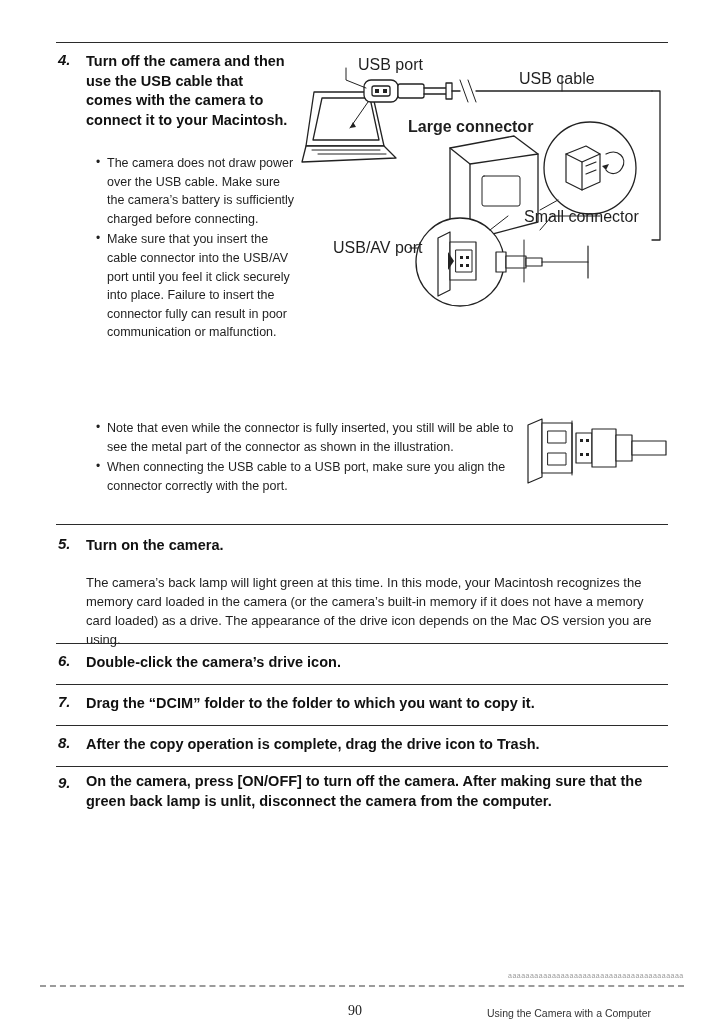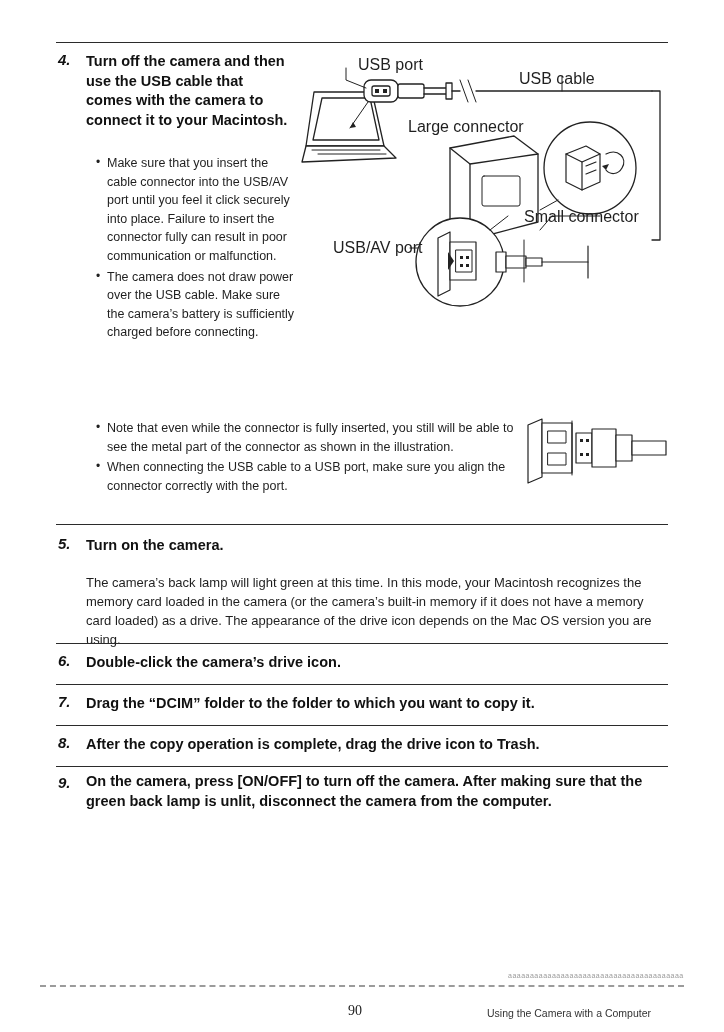--- a/index.html
+++ b/index.html
@@ -114,22 +114,22 @@
 <body>
 
 <div class="page">
 
   <div class="rule" style="top:42px;"></div>
 
   <div class="step-num" style="left:58px; top:51px;">4.</div>
   <div class="step-title" style="left:86px; top:52px; width:205px;">Turn off the camera and then use the USB cable that comes with the camera to connect it to your Macintosh.</div>
 
   <div class="bullets" style="left:96px; top:154px; width:200px;">
+    <div class="bl">The camera does not draw power over the USB cable. Make sure the camera’s battery is sufficiently charged before connecting.</div>
     <div class="bl">Make sure that you insert the cable connector into the USB/AV port until you feel it click securely into place. Failure to insert the connector fully can result in poor communication or malfunction.</div>
-    <div class="bl">The camera does not draw power over the USB cable. Make sure the camera’s battery is sufficiently charged before connecting.</div>
   </div>
 
   <div class="bullets" style="left:96px; top:419px; width:430px;">
     <div class="bl">Note that even while the connector is fully inserted, you still will be able to see the metal part of the connector as shown in the illustration.</div>
     <div class="bl">When connecting the USB cable to a USB port, make sure you align the connector correctly with the port.</div>
   </div>
 
   <div class="illus" style="left:300px; top:50px; width:380px; height:290px;">
     <svg width="380" height="290" viewBox="0 0 380 290" xmlns="http://www.w3.org/2000/svg">
       <g fill="none" stroke="#222" stroke-width="1.3" stroke-linejoin="round" stroke-linecap="round">
@@ -207,21 +207,21 @@
 
         <path d="M118 198 L110 198" stroke-width="1"></path>
 
         <path d="M224 190 L224 232" stroke-width="1"></path>
       </g>
     </svg>
   </div>
 
   <div class="ill-label" style="left:358px; top:56px;">USB port</div>
   <div class="ill-label" style="left:519px; top:70px;">USB cable</div>
-  <div class="ill-label" style="left:408px; top:118px;">Large connector</div>
+  <div class="ill-label" style="left:408px; top:118px;font-weight:bold;">Large connector</div>
   <div class="ill-label" style="left:524px; top:208px;">Small connector</div>
   <div class="ill-label" style="left:333px; top:239px;">USB/AV port</div>
 
 
   <div class="illus" style="left:520px; top:415px; width:156px; height:72px;">
     <svg width="156" height="72" viewBox="0 0 156 72" xmlns="http://www.w3.org/2000/svg">
       <g fill="none" stroke="#222" stroke-width="1.2" stroke-linejoin="round" stroke-linecap="round">
         <path d="M8 10 L22 4 L22 62 L8 68 Z" fill="#fff"></path>
         <path d="M22 8 L52 8 L52 58 L22 58 Z" fill="#fff"></path>
         <rect x="28" y="16" width="18" height="12" fill="#fff" stroke-width="1"></rect>

